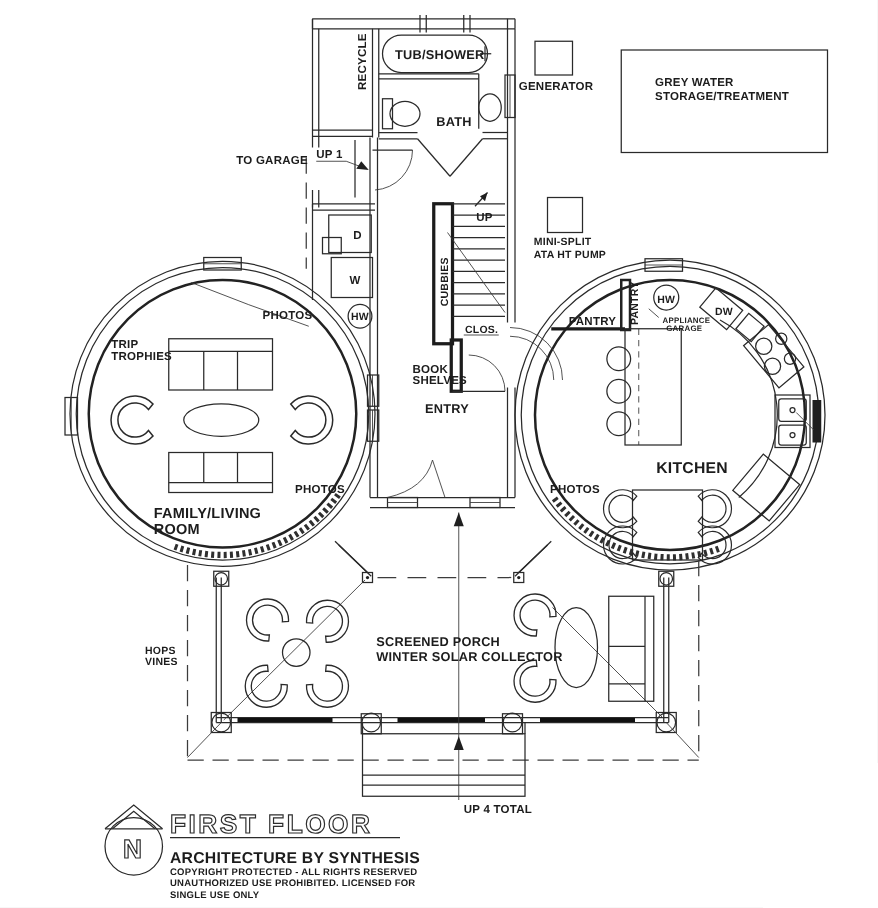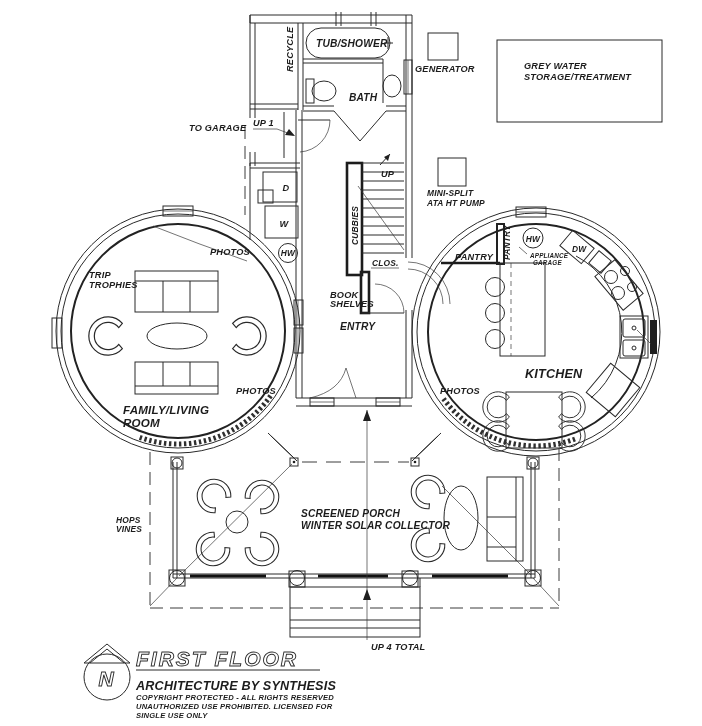--- a/index.html
+++ b/index.html
@@ -1,17 +1,17 @@
 <!DOCTYPE html>
 <html><head>
 <meta charset="utf-8">
 <style>
   html,body{margin:0;padding:0;background:#f2f2f2;}
   #page{width:702px;height:726px;background:#ffffff;position:relative;margin:0 auto;
-        font-family:"Liberation Sans",sans-serif;font-style:italic;}
+        font-family:"Liberation Sans",sans-serif;}
   svg{display:block}
   svg text{font-family:"Liberation Sans",sans-serif;font-weight:bold;fill:#1c1c1c;
            letter-spacing:.2px;}
   .t6{font-size:6.3px}.t75{font-size:7.6px}.t8{font-size:8.4px}.t9{font-size:9.2px}
   .t10{font-size:10.2px}.t11{font-size:11.6px}.t12{font-size:12.6px}
   .t20{font-size:21px;letter-spacing:2px}
   .hollow{fill:#ffffff;stroke:#2e2e2e;stroke-width:.95}
   .w1{stroke:#2a2a2a;stroke-width:1;fill:none}
   .w07{stroke:#3a3a3a;stroke-width:.7;fill:none}
   .w2{stroke:#222;stroke-width:2;fill:none}

